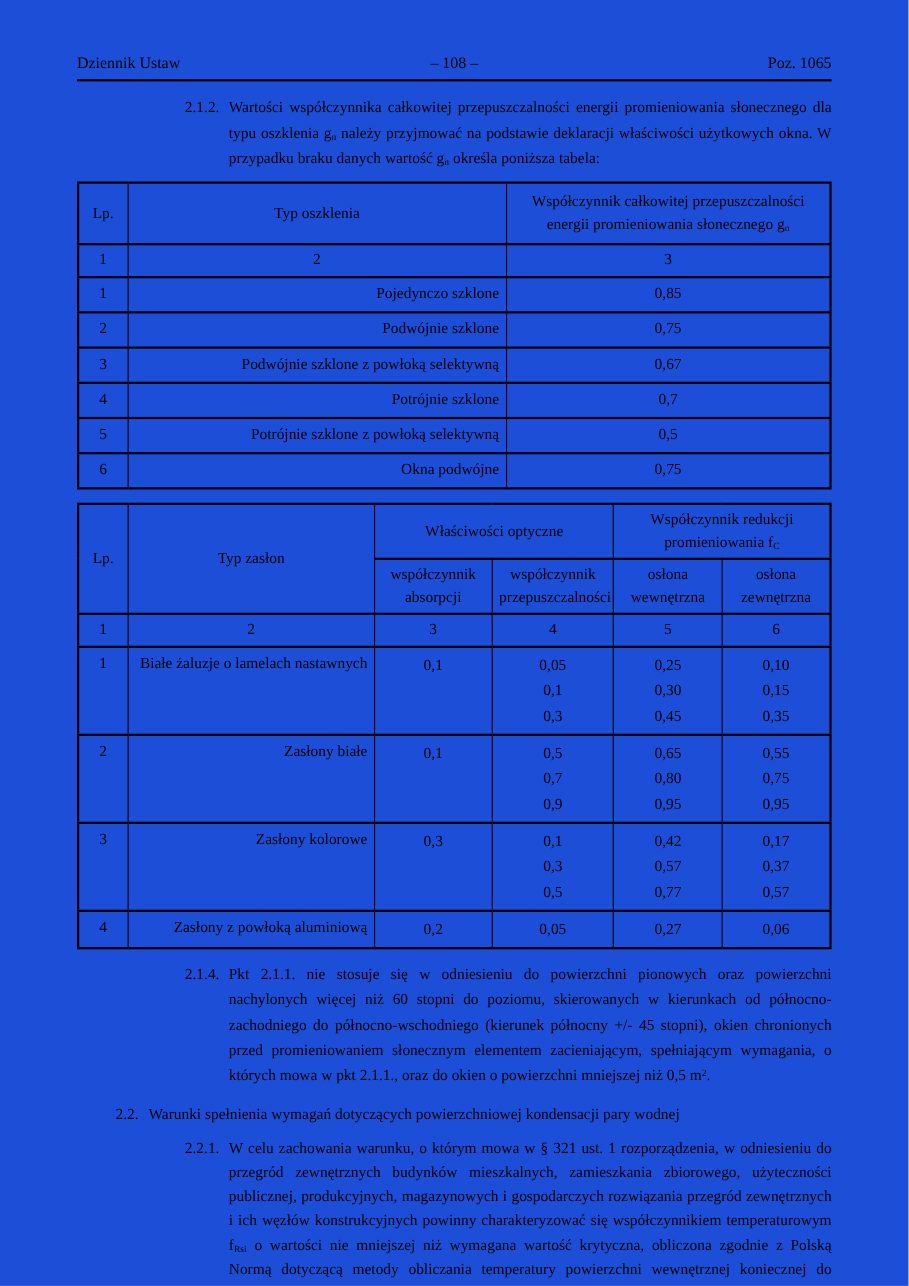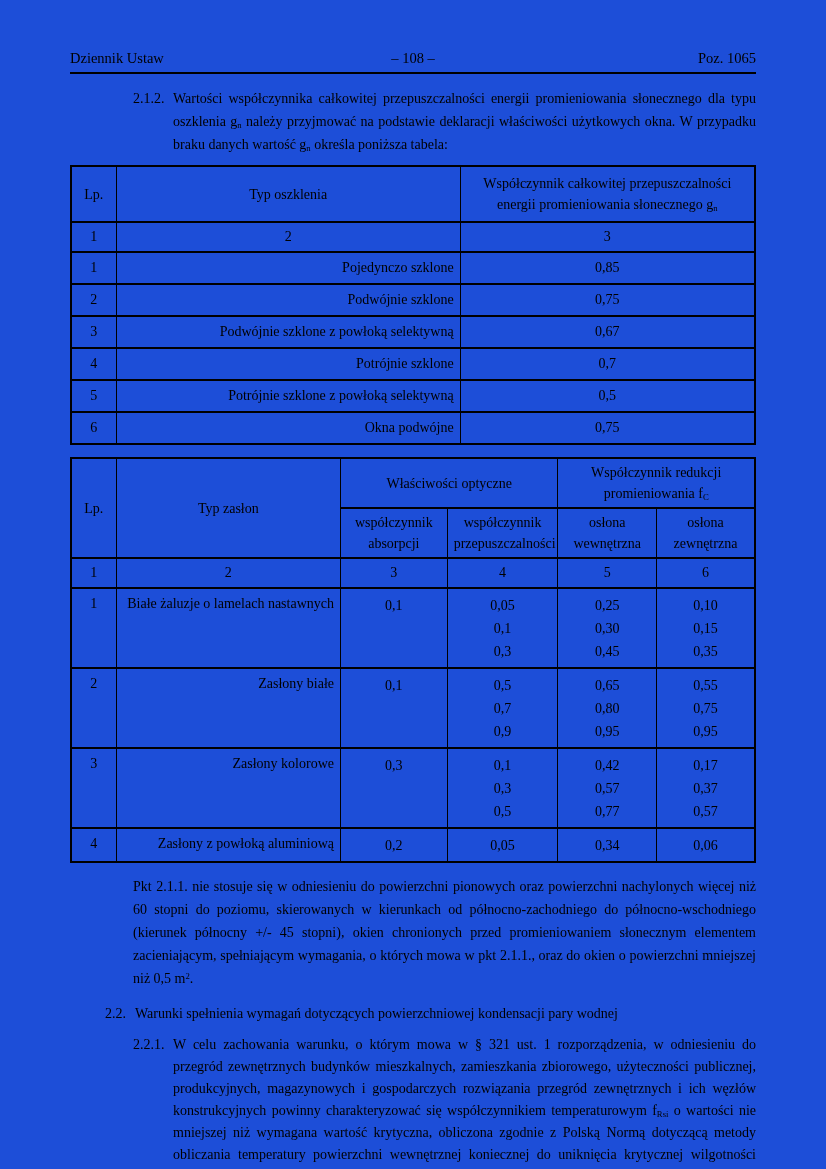--- a/index.html
+++ b/index.html
@@ -17,21 +17,21 @@
   .doc-header {
     display: flex; justify-content: space-between; align-items: baseline;
     border-bottom: 2px solid #000;
     padding-bottom: 5px; margin-bottom: 13px;
     font-size: 14.5px;
   }
   .doc-header .hdr-center { position: absolute; left: 50%; transform: translateX(-50%); }
 
   
   .para {
-    display: flex; margin-left: 63px; margin-bottom: 9px;
+    display: flex; margin-left: 98px; margin-bottom: 9px;
     line-height: 23px;
   }
   .para .num { flex: 0 0 40px; }
   .para .body { flex: 1; text-align: justify; }
   .para.level2 { margin-left: 35px; margin-top: 12px; }
   .para.level2 .num { flex: 0 0 30px; font-family: Liberation Serif, serif; }
   .para.last .body { line-height: 22px; }
   .para.last { line-height: 22px; }
 
   sub { font-size: 0.62em; line-height: 0; vertical-align: -0.28em; }
@@ -229,30 +229,31 @@
     </tr>
 
     <tr class="data-row">
       <td>4</td>
       <td class="left">Zasłony z powłoką aluminiową</td>
       <td class="single">0,2</td>
       <td class="stack">
         <div>0,05</div>
       </td>
       <td class="stack">
-        <div>0,34</div>
+        <div>0,27</div>
       </td>
       <td class="stack">
         <div>0,06</div>
       </td>
     </tr>
   </tbody>
     </table>
 
   <div class="para">
+    <span class="num">2.1.4.</span>
     <span class="body"><span>Pkt 2.1.1. nie stosuje się w odniesieniu do powierzchni pionowych oraz powierzchni nachylonych więcej niż 60 stopni do poziomu, skierowanych w kierunkach od północno-zachodniego do północno-wschodniego (kierunek północny +/- 45 stopni), okien chronionych przed promieniowaniem słonecznym elementem zacieniającym, spełniającym wymagania, o których mowa w pkt 2.1.1., oraz do okien o powierzchni mniejszej niż 0,5 m</span><sup>2</sup><span>.</span></span>
   </div>
 
   <div class="para level2">
     <span class="num">2.2.</span>
     <span class="body">Warunki spełnienia wymagań dotyczących powierzchniowej kondensacji pary wodnej</span>
   </div>
 
   <div class="para last">
     <span class="num">2.2.1.</span>

